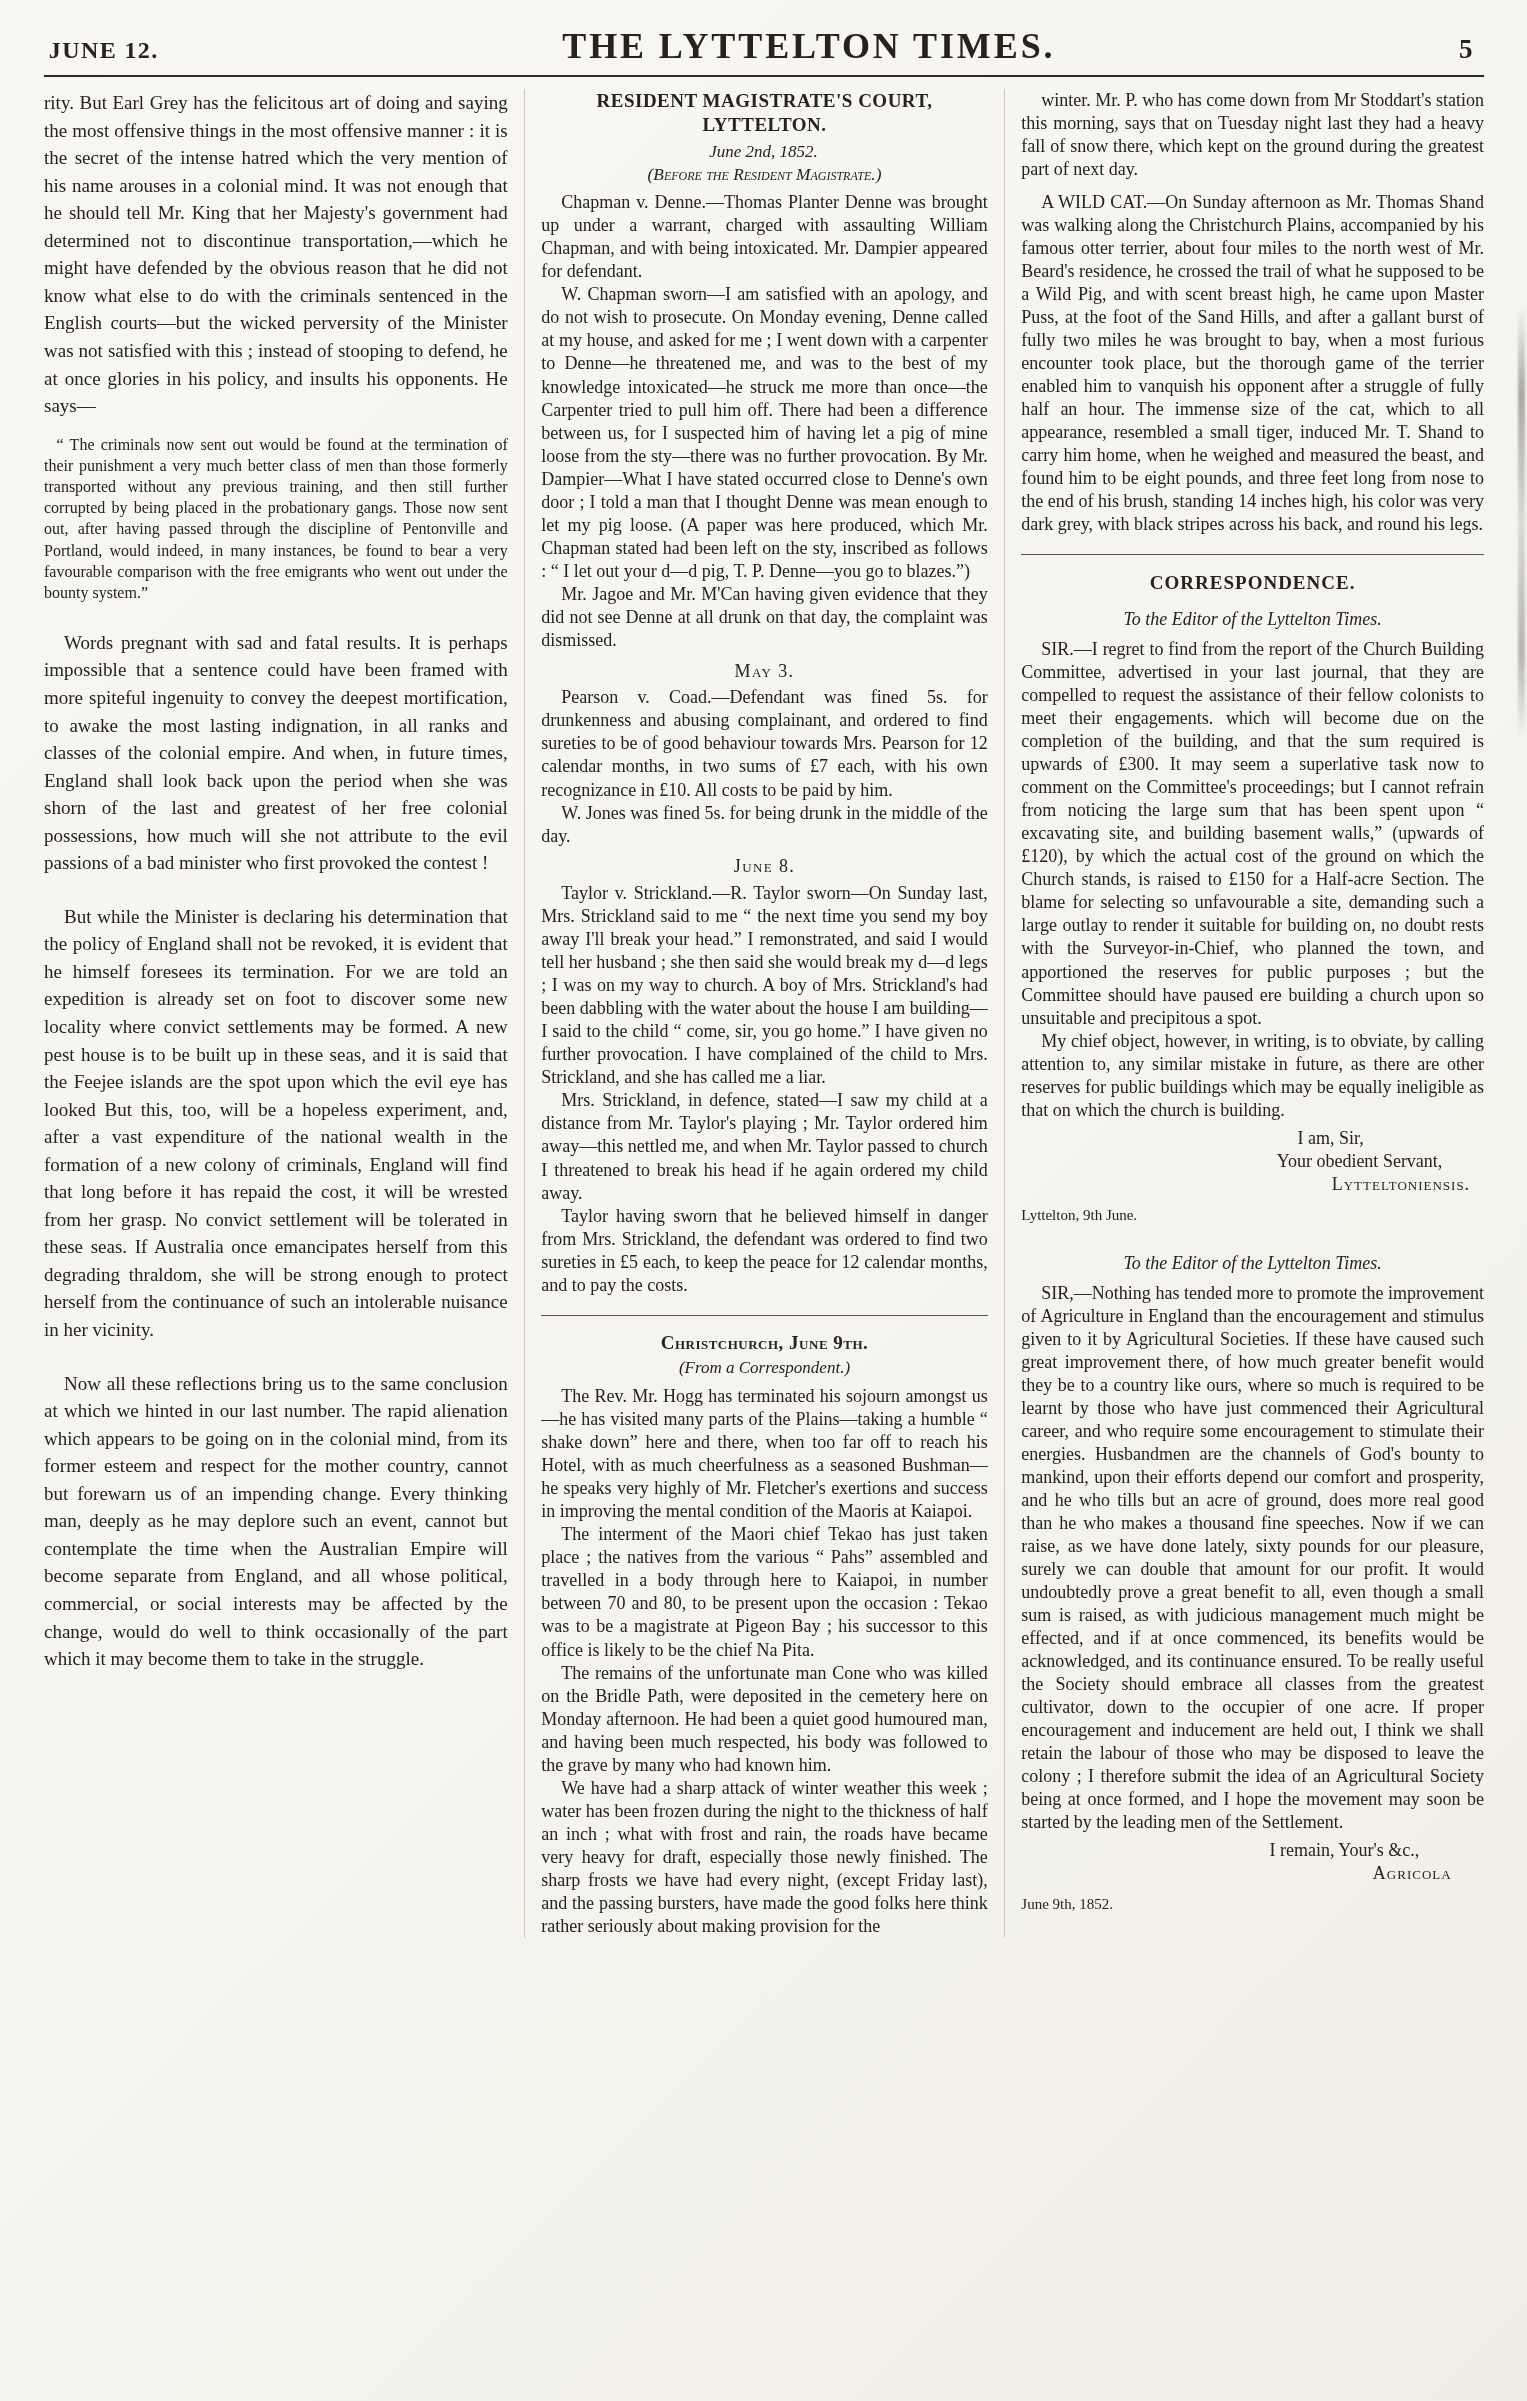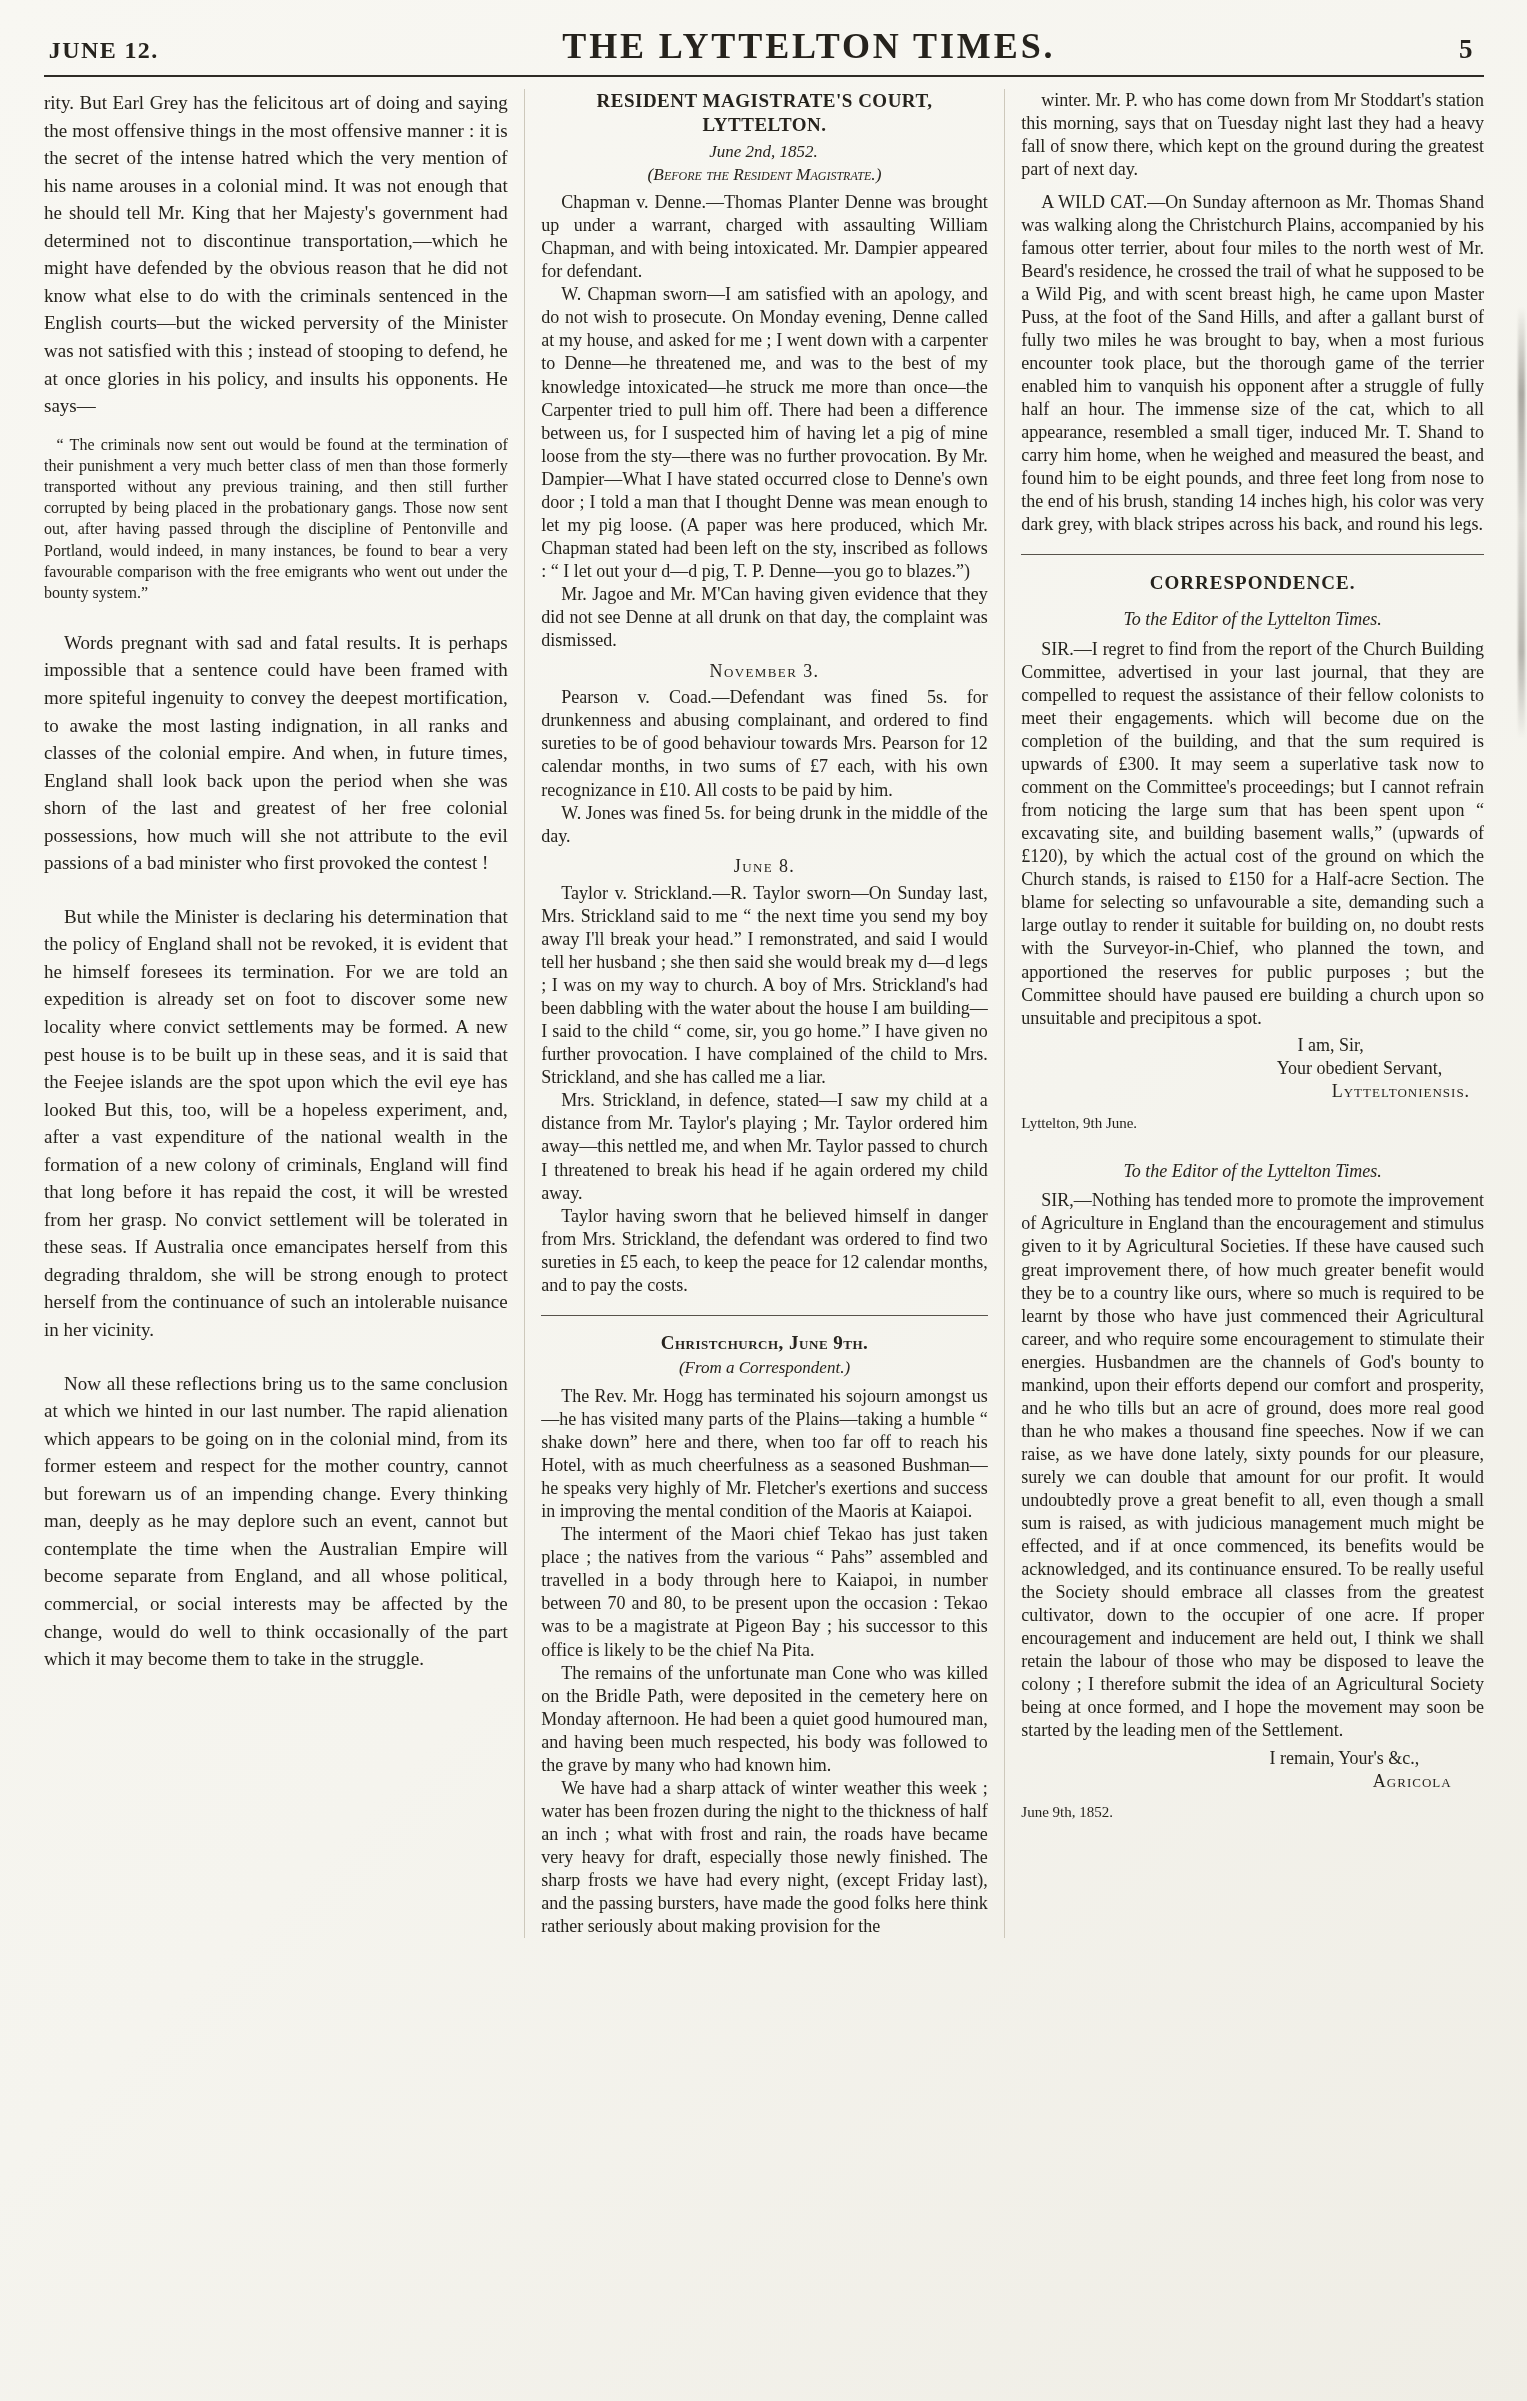--- a/index.html
+++ b/index.html
@@ -187,21 +187,21 @@
       <article>
         <h2 class="article-title">RESIDENT MAGISTRATE'S COURT,</h2>
         <h2 class="article-title article-head-gap">LYTTELTON.</h2>
         <div class="dateline">June 2nd, 1852.</div>
         <div class="before-line smallcaps">(Before the Resident Magistrate.)</div>
         <div>
             <p>Chapman v. Denne.—Thomas Planter Denne was brought up under a warrant, charged with assaulting William Chapman, and with being intoxicated. Mr. Dampier appeared for defendant.</p>
             <p>W. Chapman sworn—I am satisfied with an apology, and do not wish to prosecute. On Monday evening, Denne called at my house, and asked for me ; I went down with a carpenter to Denne—he threatened me, and was to the best of my knowledge intoxicated—he struck me more than once—the Carpenter tried to pull him off. There had been a difference between us, for I suspected him of having let a pig of mine loose from the sty—there was no further provocation. By Mr. Dampier—What I have stated occurred close to Denne's own door ; I told a man that I thought Denne was mean enough to let my pig loose. (A paper was here produced, which Mr. Chapman stated had been left on the sty, inscribed as follows : “ I let out your d—d pig, T. P. Denne—you go to blazes.”)</p>
             <p>Mr. Jagoe and Mr. M'Can having given evidence that they did not see Denne at all drunk on that day, the complaint was dismissed.</p>
           </div>
-        <h3 class="date-heading">November 3.</h3>
+        <h3 class="date-heading">May 3.</h3>
         <div>
             <p>Pearson v. Coad.—Defendant was fined 5s. for drunkenness and abusing complainant, and ordered to find sureties to be of good behaviour towards Mrs. Pearson for 12 calendar months, in two sums of £7 each, with his own recognizance in £10. All costs to be paid by him.</p>
             <p>W. Jones was fined 5s. for being drunk in the middle of the day.</p>
           </div>
         <h3 class="date-heading">June 8.</h3>
         <div>
             <p>Taylor v. Strickland.—R. Taylor sworn—On Sunday last, Mrs. Strickland said to me “ the next time you send my boy away I'll break your head.” I remonstrated, and said I would tell her husband ; she then said she would break my d—d legs ; I was on my way to church. A boy of Mrs. Strickland's had been dabbling with the water about the house I am building—I said to the child “ come, sir, you go home.” I have given no further provocation. I have complained of the child to Mrs. Strickland, and she has called me a liar.</p>
             <p>Mrs. Strickland, in defence, stated—I saw my child at a distance from Mr. Taylor's playing ; Mr. Taylor ordered him away—this nettled me, and when Mr. Taylor passed to church I threatened to break his head if he again ordered my child away.</p>
             <p>Taylor having sworn that he believed himself in danger from Mrs. Strickland, the defendant was ordered to find two sureties in £5 each, to keep the peace for 12 calendar months, and to pay the costs.</p>
           </div>
@@ -228,20 +228,21 @@
         </div>
 
       <div class="section-rule"></div>
 
       <h2 class="corr-heading">CORRESPONDENCE.</h2>
 
       <article class="letter">
         <div class="salutation">To the Editor of the Lyttelton Times.</div>
         <div>
             <p>SIR.—I regret to find from the report of the Church Building Committee, advertised in your last journal, that they are compelled to request the assistance of their fellow colonists to meet their engagements. which will become due on the completion of the building, and that the sum required is upwards of £300. It may seem a superlative task now to comment on the Committee's proceedings; but I cannot refrain from noticing the large sum that has been spent upon “ excavating site, and building basement walls,” (upwards of £120), by which the actual cost of the ground on which the Church stands, is raised to £150 for a Half-acre Section. The blame for selecting so unfavourable a site, demanding such a large outlay to render it suitable for building on, no doubt rests with the Surveyor-in-Chief, who planned the town, and apportioned the reserves for public purposes ; but the Committee should have paused ere building a church upon so unsuitable and precipitous a spot.</p>
+            <p>My chief object, however, in writing, is to obviate, by calling attention to, any similar mistake in future, as there are other reserves for public buildings which may be equally ineligible as that on which the church is building.</p>
           </div>
         <div class="closings">
             <div class="closing-line">I am, Sir,</div>
             <div class="closing-line">Your obedient Servant,</div>
             <div class="closing-line">Lytteltoniensis.</div>
           </div>
         <div class="place-date">Lyttelton, 9th June.</div>
       </article>
 
       <article class="letter">

